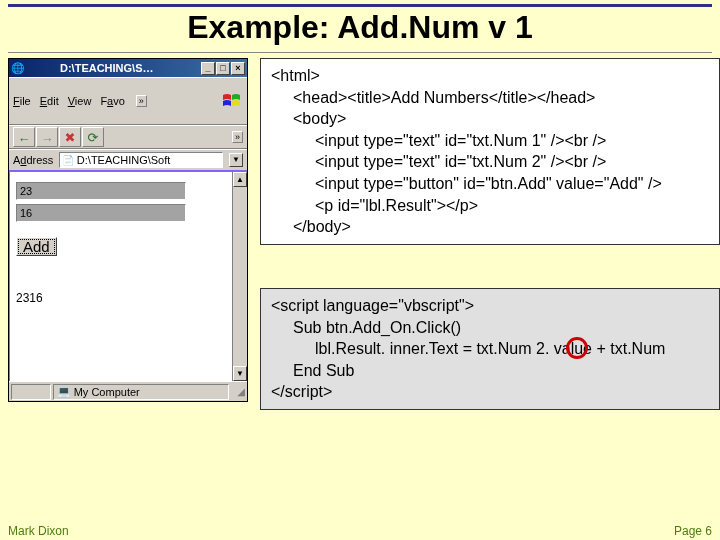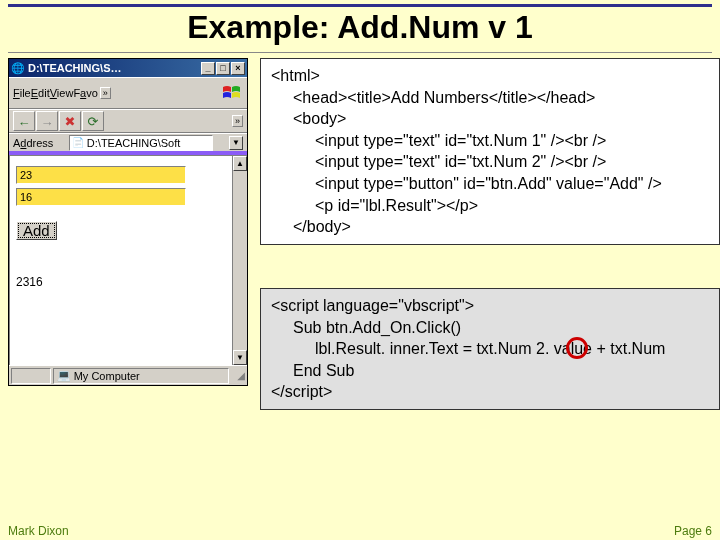--- a/index.html
+++ b/index.html
@@ -44,56 +44,56 @@
     color: #fff;
     display: flex; align-items: center;
     padding: 1px 2px;
     height: 18px;
   }
   .titlebar .ie-icon {
     width: 14px; height: 14px; margin-right: 3px;
     display: inline-flex; align-items: center; justify-content: center;
     font-size: 11px;
   }
-  .titlebar-text { flex: 1; font-weight: bold; font-size: 11px; white-space: nowrap; overflow: hidden; }
+  .titlebar-text { flex: 1; font-weight: bold; font-size: 11px; white-space: nowrap; overflow: hidden; margin-left: 32px; }
   .winbtns { display: flex; gap: 1px; }
   .winbtn {
     width: 14px; height: 13px;
     background: #d4d0c8;
     border-top: 1px solid #fff; border-left: 1px solid #fff;
     border-right: 1px solid #404040; border-bottom: 1px solid #404040;
     font-size: 9px; line-height: 11px; text-align: center;
     font-family: Arial; font-weight: bold;
     color: #000;
   }
-  .menubar { display: flex; align-items: center; padding: 6px 4px; gap: 0; background: #d4d0c8; border-bottom: 1px solid #808080; border-top: 1px solid #fff; }
+  .menubar { display: flex; align-items: center; padding: 14px 4px; gap: 9px; background: #d4d0c8; border-bottom: 1px solid #808080; border-top: 1px solid #fff; }
   .menuitem { font-size: 11px; }
   .menuitem u { text-decoration: underline; }
   .chev { background:#d4d0c8; border-top:1px solid #fff; border-left:1px solid #fff; border-right:1px solid #808080; border-bottom:1px solid #808080; font-size:9px; padding:0 2px; margin-left:2px; }
   .winlogo { margin-left:auto; width:22px; height:18px; display:flex; align-items:center; justify-content:center; font-size:13px; }
   .toolbar { display:flex; align-items:center; padding:2px 4px; gap:0; background:#d4d0c8; border-bottom:1px solid #808080; border-top:1px solid #fff; height:24px; }
   .tbbtn {
     width: 22px; height: 20px; display:flex; align-items:center; justify-content:center;
     border-top:1px solid #fff; border-left:1px solid #fff;
     border-right:1px solid #808080; border-bottom:1px solid #808080;
     margin-right:1px; font-size:13px;
   }
   .tbbtn.disabled{ color:#888; }
-  .addrbar { display:flex; align-items:center; padding:2px 4px; gap:16px; background:#d4d0c8; border-bottom:4px solid #8b5cf6; border-top:1px solid #fff; height:22px;}
+  .addrbar { display:flex; align-items:center; padding:2px 4px; gap:6px; background:#d4d0c8; border-bottom:1px solid #8b5cf6; border-top:1px solid #fff; height:22px;}
   .addrlabel{ font-size:11px; }
   .addrfield { flex:1; display:flex; align-items:center; background:#fff; border-top:1px solid #808080; border-left:1px solid #808080; border-right:1px solid #fff; border-bottom:1px solid #fff; height:16px; padding:0 2px; font-size:11px;}
   .addrfield .docicon{ margin-right:2px; font-size:10px; }
   .dd { width:14px; height:14px; border-top:1px solid #fff;border-left:1px solid #fff;border-right:1px solid #404040;border-bottom:1px solid #404040; background:#d4d0c8; font-size:8px; text-align:center; line-height:12px;}
   .viewport { background:#fff; height: 210px; border-top:1px solid #808080; border-left:1px solid #808080; padding: 10px 6px; position:relative;}
   .viewport .sb { position:absolute; right:0; top:0; bottom:0; width:15px; background:#d4d0c8; border-left:1px solid #808080;}
   .viewport .sb .arrow{ height:15px; border-top:1px solid #fff;border-left:1px solid #fff;border-right:1px solid #404040;border-bottom:1px solid #404040; font-size:8px; text-align:center; line-height:13px;}
   .viewport .sb .track{ height:calc(100% - 30px);}
   .vp-input {
     display:block; width: 170px; height: 18px;
-    background:#fde047; border-top:1px solid #808080; border-left:1px solid #808080; border-right:1px solid #fff; border-bottom:1px solid #fff;
+    background:#a3a3a3; border-top:1px solid #808080; border-left:1px solid #808080; border-right:1px solid #fff; border-bottom:1px solid #fff;
     font-size:11px; padding:1px 3px; font-family: sans-serif;
     margin-bottom: 4px;
   }
   .vp-button {
     display:inline-block; background:#d4d0c8; border: 1px dashed #000;
     border-top:1px solid #fff; border-left:1px solid #fff; border-right:1px solid #404040; border-bottom:1px solid #404040;
     outline: 1px dotted #000; outline-offset:-3px;
     font-size:15px; padding:0px 6px; margin-top:11px;
   }
   .vp-result { margin-top: 35px; font-size: 12px; font-family: sans-serif; }

